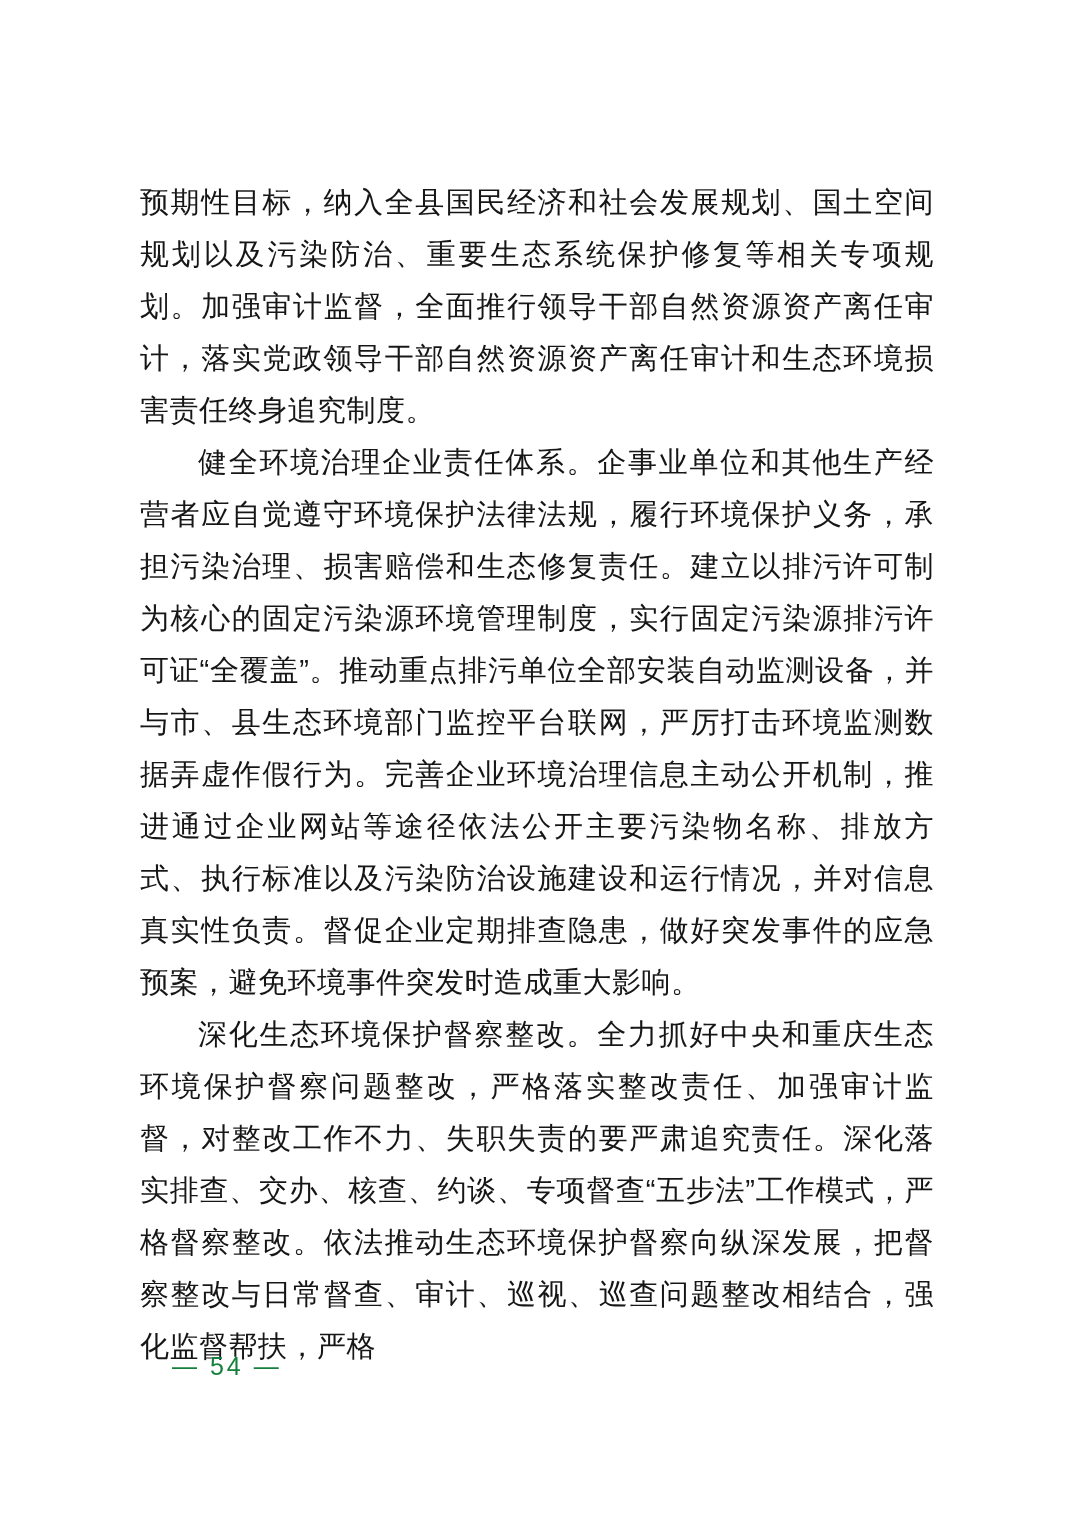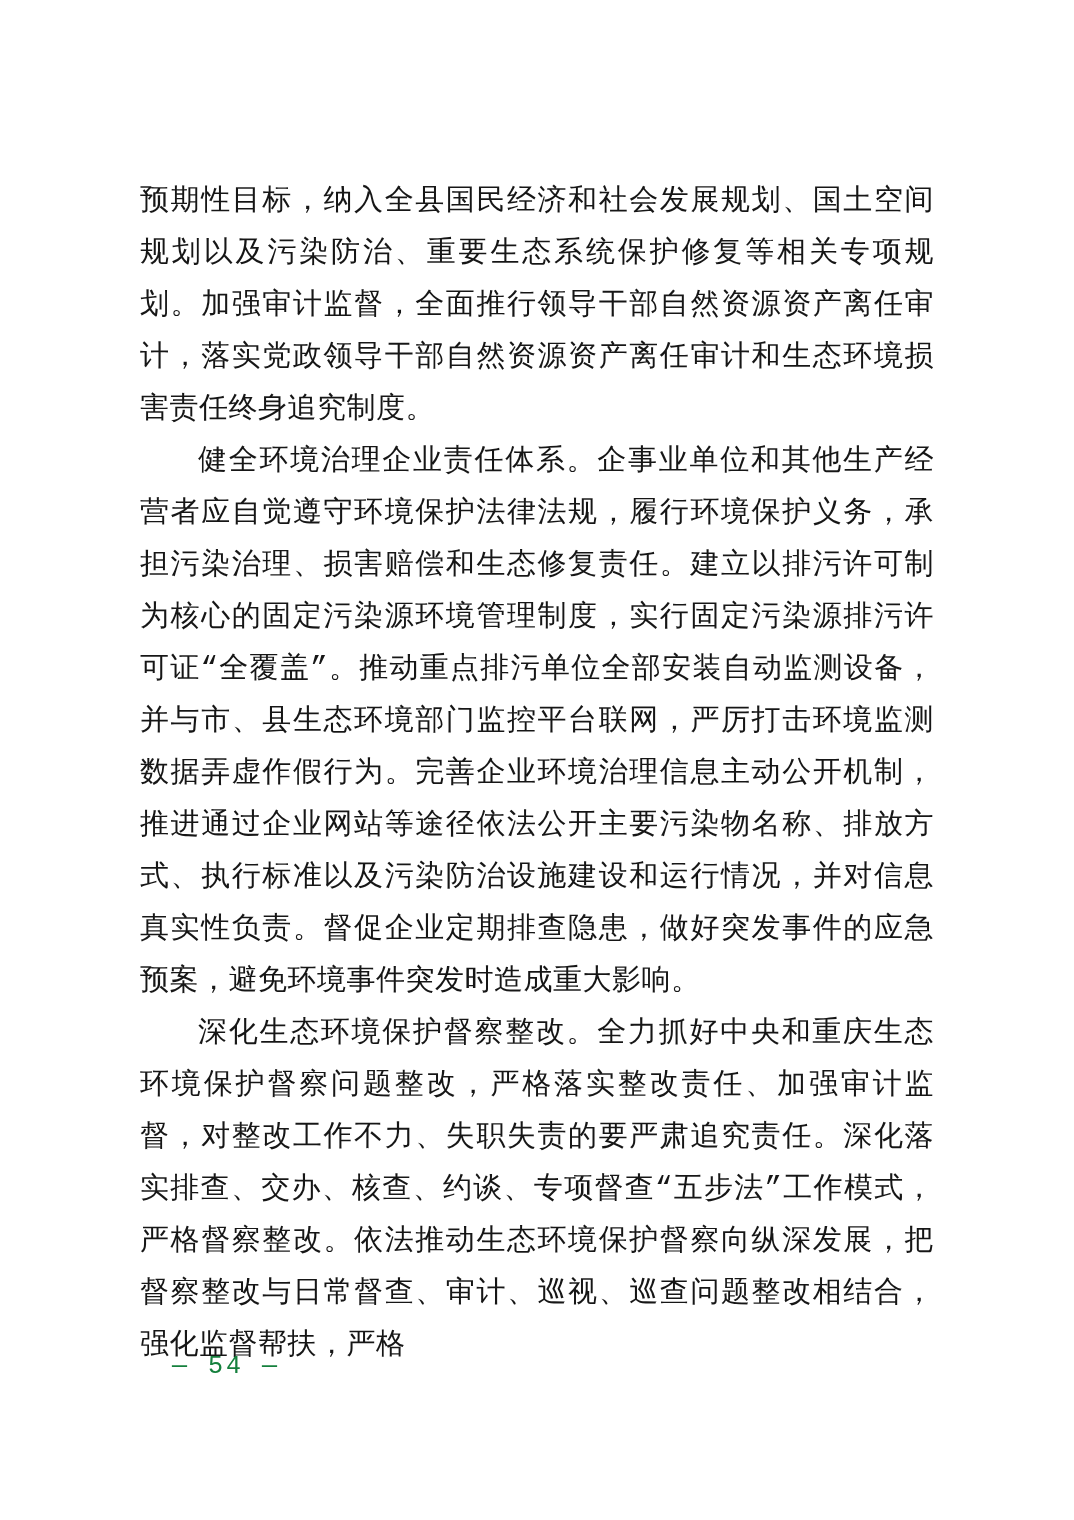--- a/index.html
+++ b/index.html
@@ -6,21 +6,21 @@
     margin: 0;
     padding: 0;
     background: #ffffff;
   }
   .page {
     position: relative;
     width: 1074px;
     height: 1520px;
     background: #ffffff;
     overflow: hidden;
-    font-family: Liberation Mono, monospace;
+    font-family: Liberation Sans, sans-serif;
     color: #161616;
   }
   .text-block {
     position: absolute;
     left: 140px;
     top: 176px;
     width: 794px;
     font-size: 29px;
     line-height: 52px;
     text-align: justify;

